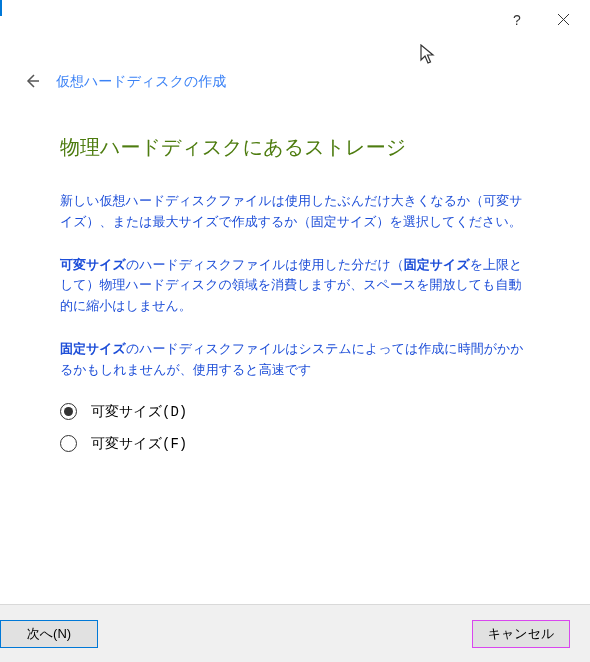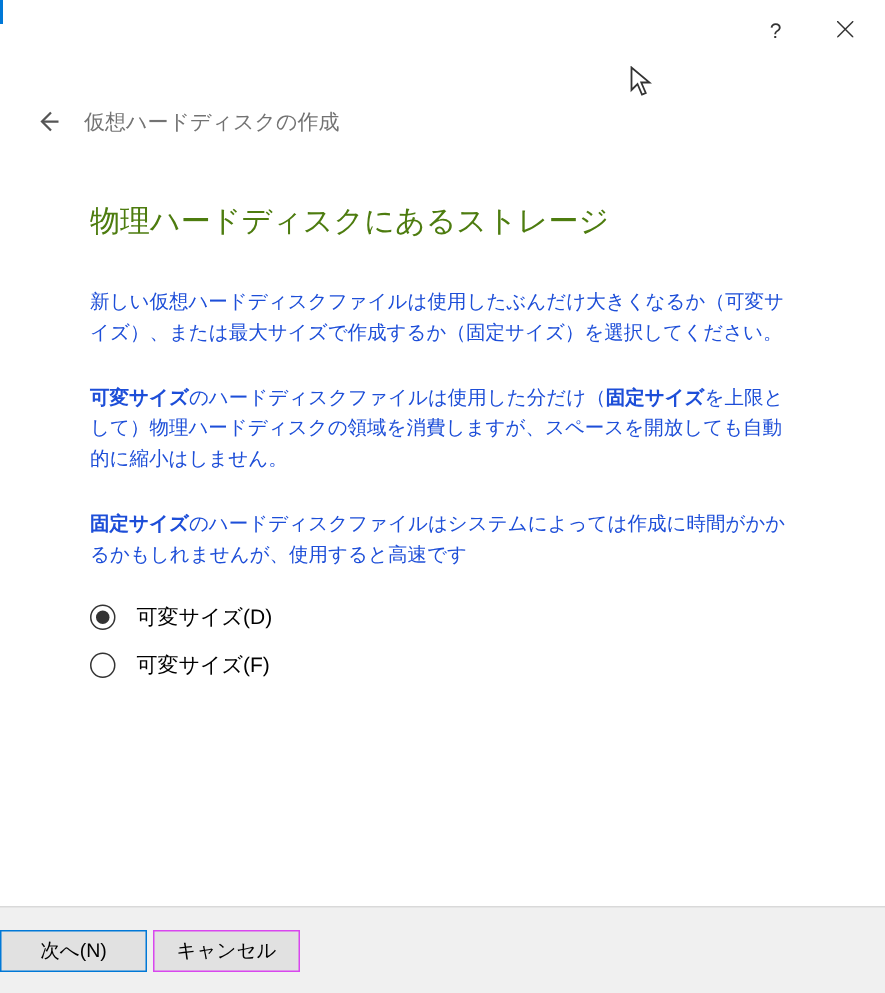--- a/index.html
+++ b/index.html
@@ -60,21 +60,21 @@
       justify-content: center;
       margin-right: 12px;
       color: #555;
     }
     .back-btn svg {
       width: 18px;
       height: 18px;
     }
     .breadcrumb {
       font-size: 14px;
-      color: #737373;
+      color: #3b82f6;
     }
     .content {
       padding: 40px 60px 0 60px;
     }
     .heading {
       font-size: 20px;
       color: #4d7c0f;
       margin-bottom: 30px;
       font-weight: normal;
     }
@@ -89,20 +89,21 @@
       margin-top: 28px;
     }
     .radio-group {
       margin-top: 8px;
     }
     .radio-row {
       display: flex;
       align-items: center;
       margin-bottom: 14px;
       cursor: default;
+      font-family: Liberation Mono, monospace;
     }
     .radio {
       width: 17px;
       height: 17px;
       border: 1.5px solid #333;
       border-radius: 50%;
       margin-right: 14px;
       display: flex;
       align-items: center;
       justify-content: center;
@@ -122,21 +123,21 @@
     .bottom-bar {
       position: absolute;
       bottom: 0;
       left: 0;
       right: 0;
       height: 58px;
       background: #f0f0f0;
       border-top: 1px solid #d9d9d9;
       display: flex;
       align-items: center;
-      justify-content: flex-start;
+      justify-content: space-between;
       padding-right: 20px;
       gap: 4px;
     }
     .btn {
       min-width: 98px;
       height: 28px;
       background: #e1e1e1;
       border: 1px solid #d946ef;
       font-size: 13px;
       font-family: inherit;

